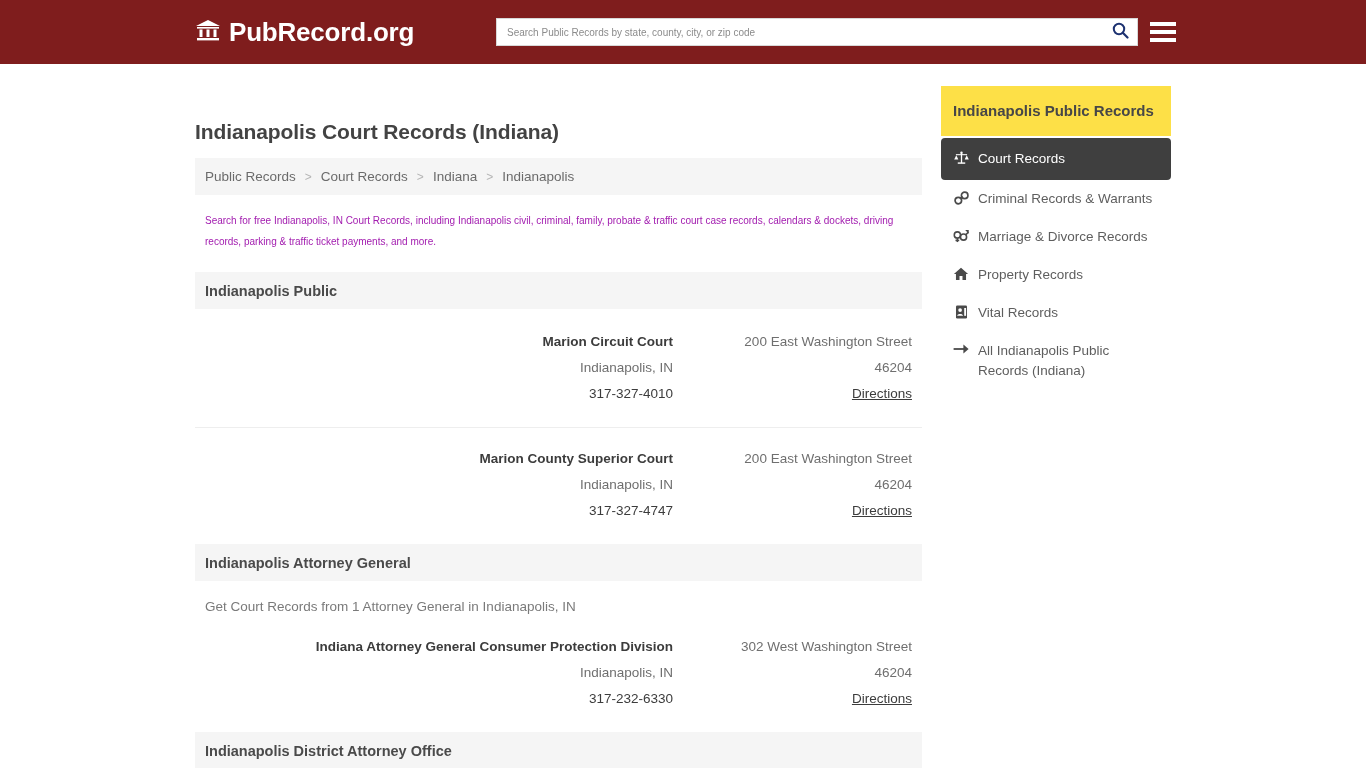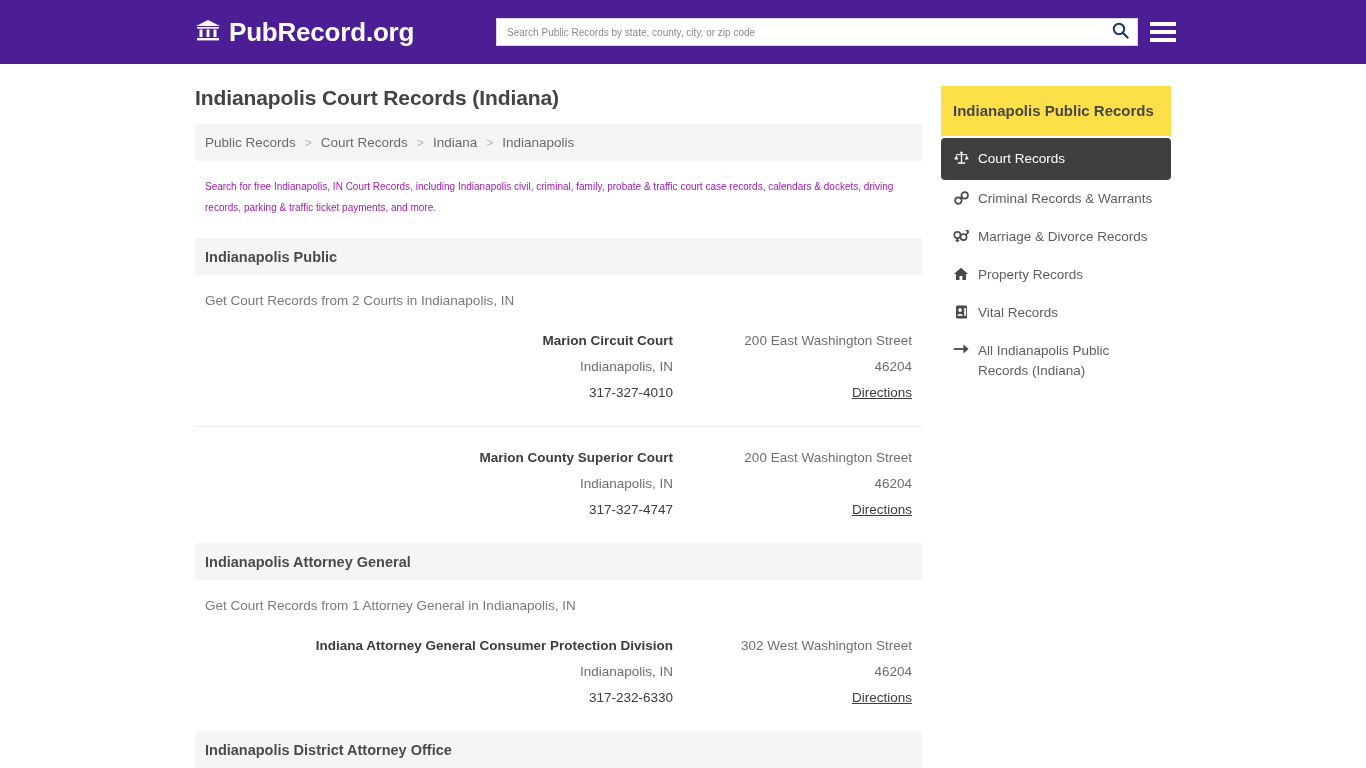--- a/index.html
+++ b/index.html
@@ -7,21 +7,21 @@
     width: 1366px;
     height: 768px;
     background: #ffffff;
     font-family: "Liberation Sans", sans-serif;
     overflow: hidden;
   }
 
   
   .site-header {
     height: 64px;
-    background: #4c1d95;
+    background: #7f1d1d;
     display: flex;
     align-items: center;
     position: relative;
   }
   .logo {
     display: flex;
     align-items: center;
     gap: 8px;
     margin-left: 195px;
     text-decoration: none;
@@ -87,20 +87,21 @@
   .wrap { display: flex; gap: 10px; padding-top: 22px; }
   .main-col { width: 730px; }
   .side-col { width: 231px; margin-left: 9px; }
 
   .page-title {
     font-size: 21px;
     font-weight: bold;
     color: #434343;
     margin-bottom: 14px;
     letter-spacing: -0.1px;
+    margin-top: 34px;
   }
 
   
   .breadcrumb {
     background: #f5f5f5;
     height: 37px;
     display: flex;
     align-items: center;
     padding: 0 10px;
     font-size: 13.5px;
@@ -257,21 +258,20 @@
         <span class="sep">&gt;</span>
         <a>Indiana</a>
         <span class="sep">&gt;</span>
         <span class="current">Indianapolis</span>
       </nav>
 
       <p class="intro">Search for free Indianapolis, IN Court Records, including Indianapolis civil, criminal, family, probate &amp; traffic court case records, calendars &amp; dockets, driving records, parking &amp; traffic ticket payments, and more.</p>
 
       <div class="section">
         <div class="section-head">Indianapolis Public</div>
-        <div class="section-sub">Get Court Records from 2 Courts in Indianapolis, IN</div>
 
         <div class="listing">
           <div class="listing-left">
             <div class="listing-name">Marion Circuit Court</div>
             <div class="listing-city">Indianapolis, IN</div>
             <div class="listing-phone">317-327-4010</div>
           </div>
           <div class="listing-right">
             <div class="listing-addr">200 East Washington Street</div>
             <div class="listing-zip">46204</div>

